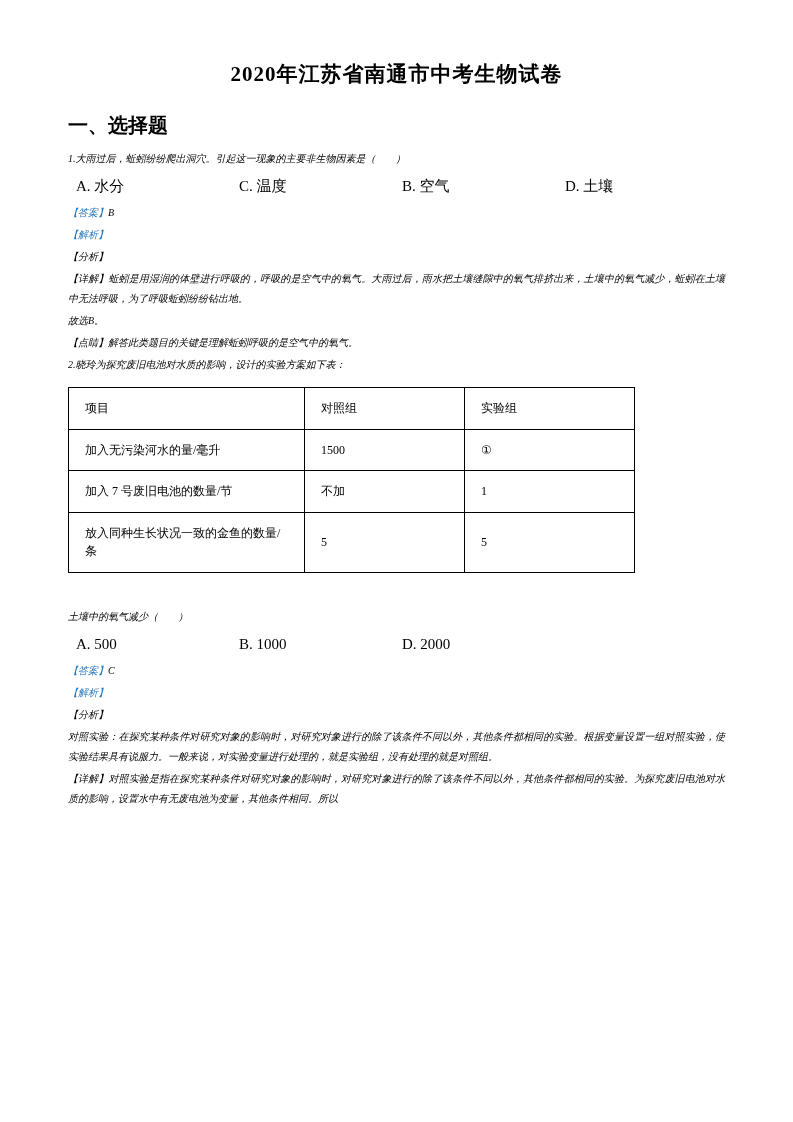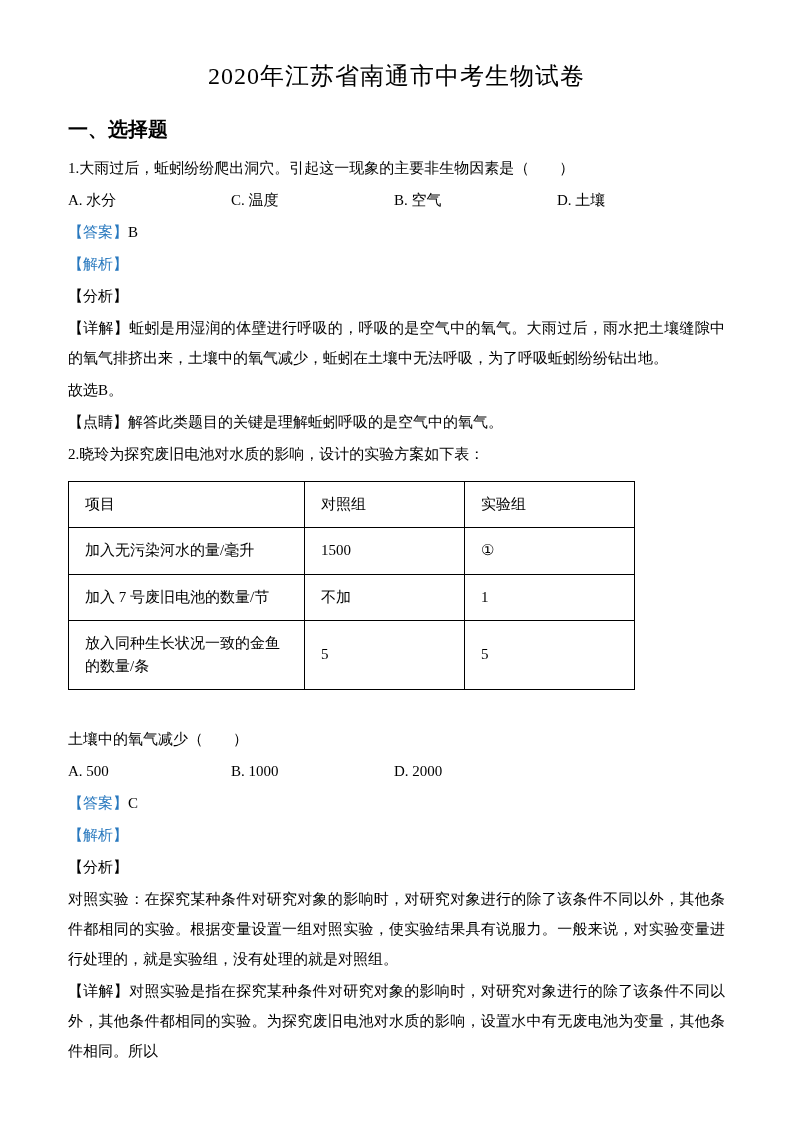--- a/index.html
+++ b/index.html
@@ -4,44 +4,45 @@
 <style>
   :root { --accent: #2878be; }
   * { box-sizing: border-box; }
   html, body { margin: 0; padding: 0; background: #ffffff; }
   body { font-family: "Liberation Serif", "DejaVu Serif", serif; color: #000; }
   .page {
     width: 793px; height: 1122px; margin: 0 auto; background: #fff;
     padding: 52px 68px 30px 68px; overflow: hidden; position: relative;
   }
   .title {
-    text-align: center; font-size: 24px; font-weight: normal;
+    text-align: center; font-size: 21px; font-weight: bold;
     margin: 8px 0 24px 0; letter-spacing: 1px;
   }
   .section-heading {
     font-weight: bold; font-size: 20px; margin: 14px 0 10px 0;
   }
   .para {
-    font-size: 15px; line-height: 2.0; margin: 2px 0;
+    font-size: 10px; line-height: 2.0; margin: 2px 0;
     text-align: justify;
+    font-style: italic;
   }
   .options-row {
-    display: flex; font-size: 15px; line-height: 2.0; margin: 2px 0;
+    display: flex; font-size: 15px; line-height: 2.0; margin: 2px 8px;
   }
   .options-row .opt { display: inline-block; }
   .options-row .opt:nth-child(1) { width: 163px; }
   .options-row .opt:nth-child(2) { width: 163px; }
   .options-row .opt:nth-child(3) { width: 163px; }
   .blue { color: var(--accent, #2878be); }
   table.exp {
     border-collapse: collapse; margin: 12px 0 10px 0; width: 566px;
     table-layout: fixed;
   }
   table.exp td {
-    border: 1px solid #000; font-size: 15px; line-height: 1.55;
+    border: 1px solid #000; font-size: 12px; line-height: 1.55;
     padding: 11px 16px; vertical-align: middle; text-align: left;
   }
   table.exp td.c1 { width: 236px; }
   table.exp td.c2 { width: 160px; }
   table.exp td.c3 { width: 170px; }
   .spacer-after-table { height: 22px; }
 </style>
 </head>
 <body>
 

